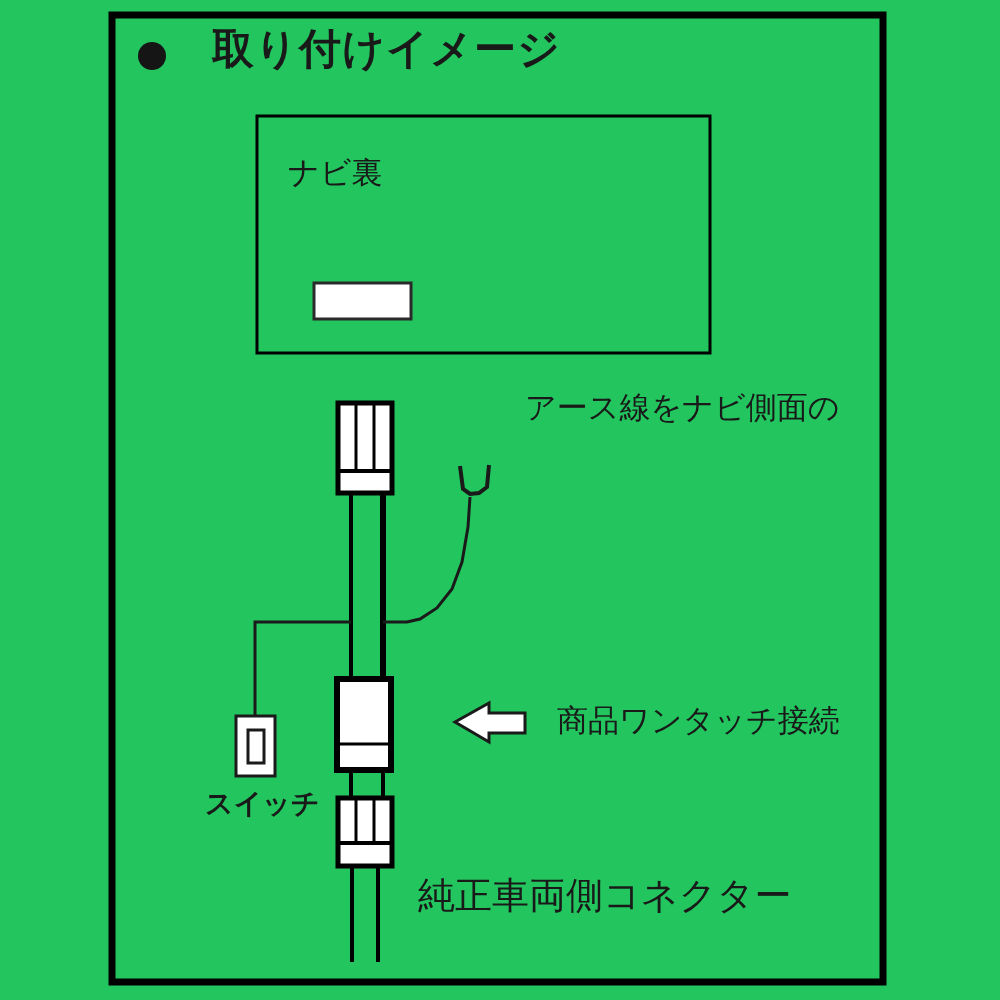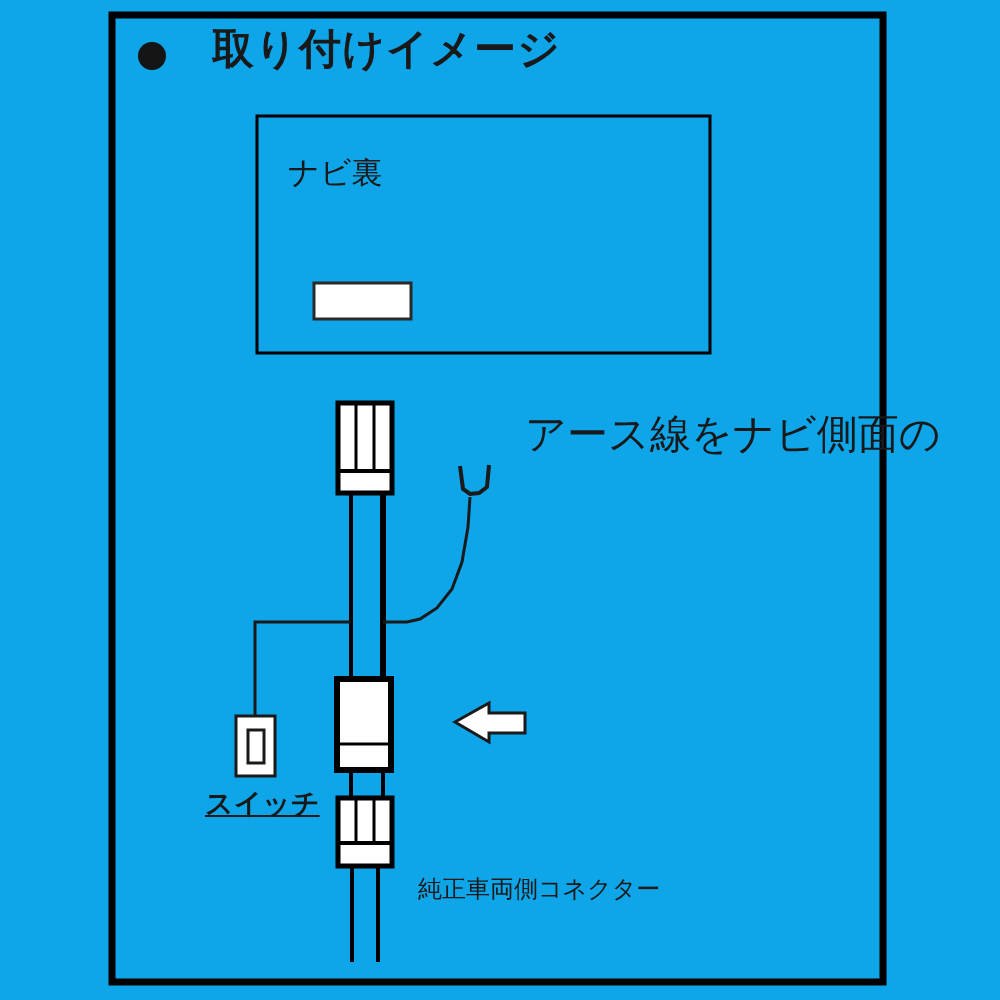--- a/index.html
+++ b/index.html
@@ -11,21 +11,21 @@
     width: 1000px;
     height: 1000px;
     font-family: "Liberation Sans", sans-serif;
     color: #1a1a1a;
     overflow: hidden;
   }
   #page {
     position: relative;
     width: 1000px;
     height: 1000px;
-    background: #0ea5e9;
+    background: #22c55e;
   }
   #diagram-svg {
     position: absolute;
     left: 0;
     top: 0;
     width: 1000px;
     height: 1000px;
   }
   .txt {
     position: absolute;
@@ -47,44 +47,43 @@
     font-size: 31px;
     text-align: right;
   }
   #same-shape-label {
     left: 288px;
     top: 218px;
     font-size: 31px;
   }
   #ground-line1 {
     left: 525px;
-    top: 414px;
-    font-size: 41px;
+    top: 392px;
+    font-size: 31px;
   }
   #ground-line2 {
     left: 525px;
     top: 470px;
     font-size: 31px;
   }
   #onetouch-label {
     left: 557px;
     top: 705px;
     font-size: 31px;
   }
   #switch-label {
     left: 205px;
     top: 790px;
     font-size: 28px;
     font-weight: bold;
-    text-decoration: underline;
   }
   #oem-connector-label {
     left: 418px;
     top: 877px;
-    font-size: 24px;
+    font-size: 37px;
   }
 </style>
 </head>
 <body>
 
 <div id="page">
 
   <svg id="diagram-svg" viewBox="0 0 1000 1000">
 
     <rect x="112" y="15" width="771" height="967" fill="none" stroke="#000000" stroke-width="7"></rect>
@@ -147,18 +146,19 @@
   </svg>
 
   <div class="txt" id="section-title">取り付けイメージ</div>
 
   <div class="txt" id="navi-back-label">ナビ裏</div>
 
 
   <div class="txt" id="ground-line1">アース線をナビ側面の</div>
 
 
+  <div class="txt" id="onetouch-label">商品ワンタッチ接続</div>
 
   <div class="txt" id="switch-label">スイッチ</div>
 
   <div class="txt" id="oem-connector-label">純正車両側コネクター</div>
 
 </div>
 
 </body></html>

